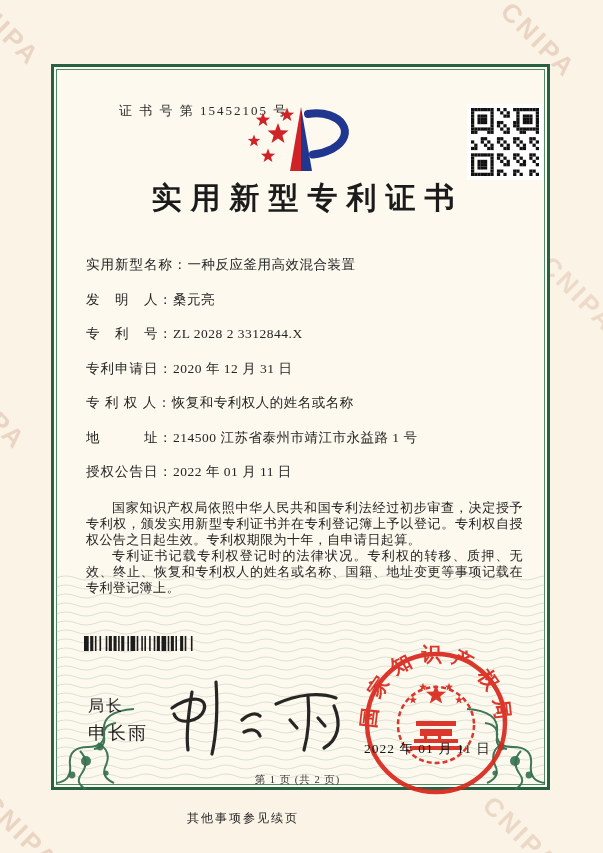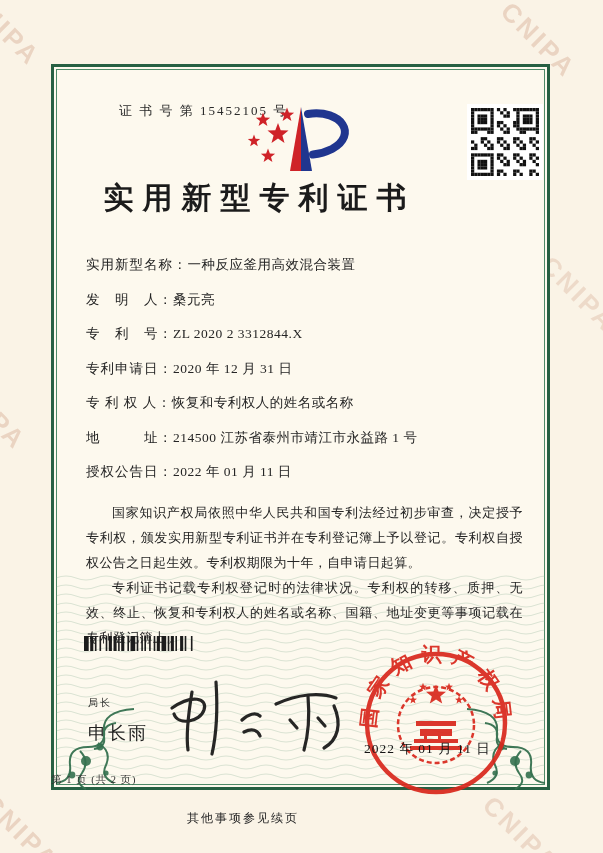--- a/index.html
+++ b/index.html
@@ -27,45 +27,45 @@
   .frame-inner{position:absolute;inset:2px;border:1px solid #4e8a68;}
   .waves{position:absolute;left:2px;bottom:2px;}
   .flourish{position:absolute;bottom:-8px;width:92px;height:92px;}
   .flourish.fl-left{left:-8px;}
   .flourish.fl-right{right:-8px;transform:scaleX(-1);}
   
   .cert-no{position:absolute;left:75px;top:102px;font-size:13px;letter-spacing:2px;color:#2a2a2a;margin-left:44px;}
   .logo{position:absolute;left:238px;top:101px;}
   .qr-wrap{position:absolute;left:467px;top:104px;background:#fff;padding:4px;line-height:0;}
   .title{position:absolute;left:0;top:178px;width:519px;text-align:center;
-         font-size:30px;font-weight:600;letter-spacing:9px;color:#1b1b1b;}
+         font-size:30px;font-weight:600;letter-spacing:9px;color:#1b1b1b;padding-left:48px;}
   
   .fields{position:absolute;left:86px;top:256px;width:440px;font-size:13.5px;color:#252525;}
   .field-row{margin-bottom:16.5px;height:18px;position:relative;}
   .field-label{letter-spacing:1px;}
   .field-value{letter-spacing:.5px;}
   .field-second{position:absolute;left:219px;top:0;}
   
   .paras{position:absolute;left:86px;top:500px;width:437px;font-size:13px;
-         line-height:25px;color:#242424;text-align:justify;}
+         line-height:16px;color:#242424;text-align:justify;}
   .paras p{margin:0;text-indent:2em;letter-spacing:.4px;}
   
   .barcode{position:absolute;left:84px;top:636px;line-height:0;}
   
   .sig-title{position:absolute;left:88px;top:696px;font-family:Liberation Serif, serif;
-             font-size:10px;letter-spacing:2px;color:#1e1e1e;text-align:center;}
+             font-size:16px;letter-spacing:2px;color:#1e1e1e;text-align:center;}
   .sig-name{position:absolute;left:88px;top:721px;font-family:"Liberation Sans","DejaVu Sans",sans-serif;
             font-size:18px;letter-spacing:2px;color:#1e1e1e;}
   .sig-script{position:absolute;left:158px;top:678px;}
   
   .seal{position:absolute;left:350px;top:637px;}
   .seal-date{position:absolute;left:364px;top:740px;font-size:13.5px;letter-spacing:1px;
              color:#141414;z-index:5;}
   
-  .page-info{position:absolute;left:51px;top:773px;width:493px;text-align:left;
+  .page-info{position:absolute;left:51px;top:773px;width:493px;text-align:center;
              font-size:10.5px;letter-spacing:1px;color:#333;}
   .footer-note{position:absolute;left:0;top:810px;width:486px;text-align:center;
                font-size:12px;letter-spacing:2px;color:#262626;}
 </style>
 </head>
 <body>
 
 <div class="page">
 
   <div class="wm wm1">CNIPA</div>
@@ -346,21 +346,21 @@
   <div class="title">实用新型专利证书</div>
 
   <div class="fields">
     <div class="field-row">
       <span class="field-label">实用新型名称：</span><span class="field-value">一种反应釜用高效混合装置</span>
     </div>
     <div class="field-row">
       <span class="field-label">发　明　人：</span><span class="field-value">桑元亮</span>
     </div>
     <div class="field-row">
-      <span class="field-label">专　利　号：</span><span class="field-value">ZL 2020 2 3312844.X</span>
+      <span class="field-label">专　利　号：</span><span class="field-value">ZL 2028 2 3312844.X</span>
     </div>
     <div class="field-row">
       <span class="field-label">专利申请日：</span><span class="field-value">2020 年 12 月 31 日</span>
     </div>
     <div class="field-row">
       <span class="field-label">专 利 权 人：</span><span class="field-value">恢复和专利权人的姓名或名称</span>
     </div>
     <div class="field-row">
       <span class="field-label">地　　　址：</span><span class="field-value">214500 江苏省泰州市靖江市永益路 1 号</span>
     </div>

